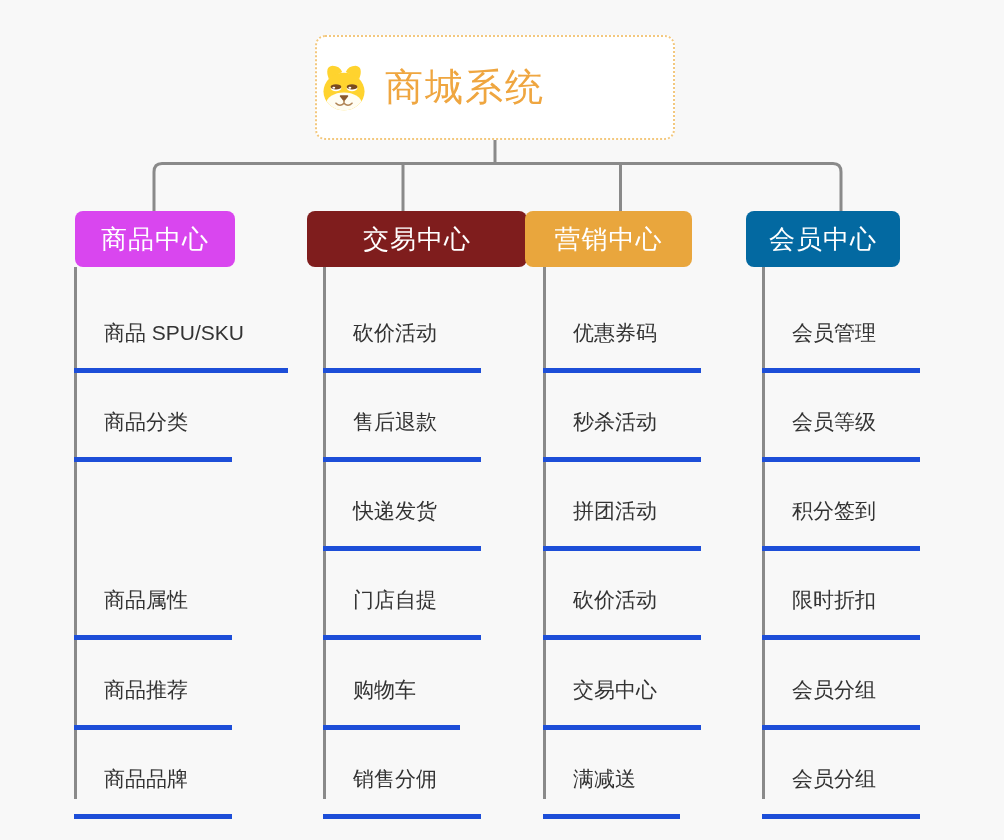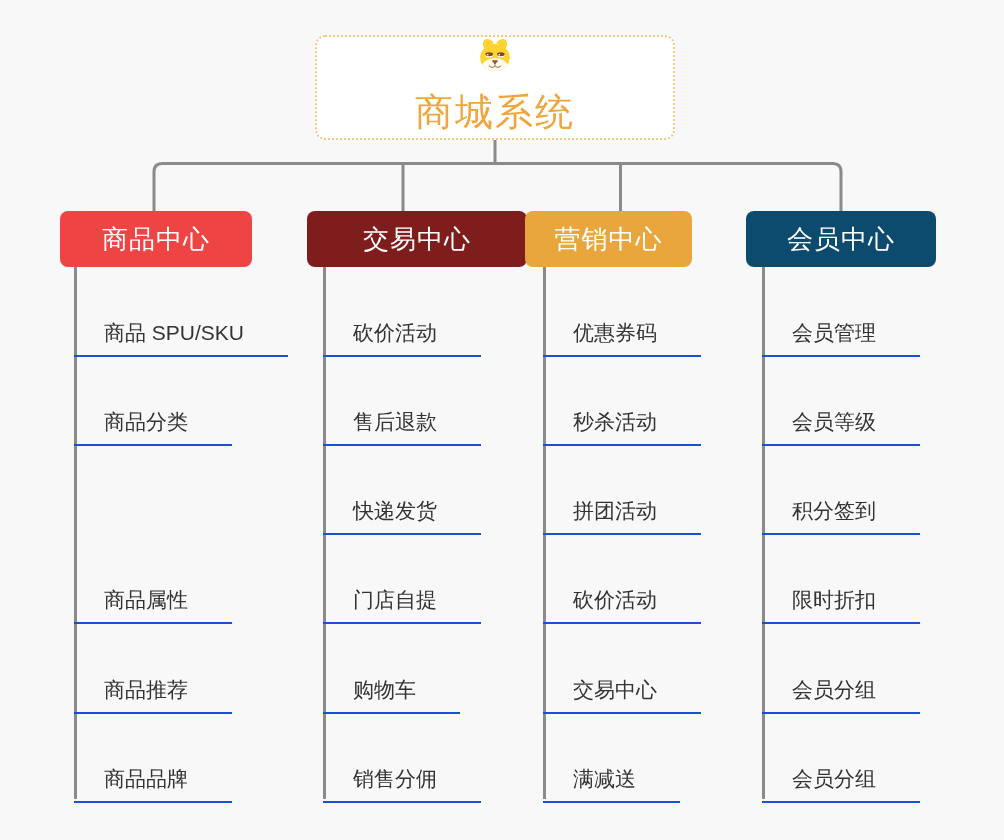--- a/index.html
+++ b/index.html
@@ -20,21 +20,20 @@
   .root{
     position:absolute;
     left:315px;top:35px;
     width:360px;height:105px;
     box-sizing:border-box;
     background:#ffffff;
     border:2px dotted #f3c87e;
     border-radius:10px;
     display:flex;align-items:center;justify-content:flex-start;
     gap:14px;
-    flex-direction:column;
   }
   .root-title{
     font-size:38px;
     color:#efa640;
     letter-spacing:2px;
     font-weight:500;
     white-space:nowrap;
   }
   .dog-icon{display:block;}
   .branch{
@@ -47,22 +46,22 @@
     letter-spacing:1px;
     white-space:nowrap;
   }
   .leaf{
     position:absolute;
     display:inline-block;
     font-size:21px;
     line-height:25px;
     color:#333333;
     white-space:nowrap;
-    padding:0 44px 10px 30px;
-    border-bottom:2px solid #1d4ed8;
+    padding:0 44px 23px 30px;
+    border-bottom:5px solid #1d4ed8;
   }
 </style>
 </head>
 <body>
 
 <div class="canvas">
 
   <svg class="connectors" width="1004" height="840">
     <g stroke="#8a8a8a" stroke-width="3" fill="none">
 
@@ -97,24 +96,24 @@
       <ellipse cx="21" cy="26.8" rx="6" ry="3" fill="#7A4A1E"></ellipse>
       <ellipse cx="39" cy="26.8" rx="6" ry="3" fill="#7A4A1E"></ellipse>
       <ellipse cx="18.6" cy="27.6" rx="1.6" ry="1.1" fill="#FFFFFF"></ellipse>
       <ellipse cx="36.6" cy="27.6" rx="1.6" ry="1.1" fill="#FFFFFF"></ellipse>
       <path d="M26,37 L34,37 L30,42 Z" fill="#8A5A2E" stroke="#8A5A2E" stroke-width="1.5" stroke-linejoin="round"></path>
       <path d="M30,42 V45 M21,45 Q25.5,49.5 30,45 Q34.5,49.5 39,45" stroke="#B08455" stroke-width="1.7" fill="none" stroke-linecap="round"></path>
     </svg>
     <span class="root-title">商城系统</span>
   </div>
 
-  <div class="branch" style="left: 60px; width: 192px; background-color: #ef4444;">商品中心</div>
+  <div class="branch" style="left: 75px; width: 160px; background-color: #d946ef;">商品中心</div>
   <div class="branch" style="left: 307px; width: 220px; background-color: #7f1d1d;">交易中心</div>
   <div class="branch" style="left: 525px; width: 167px; background-color: rgb(233, 166, 61);">营销中心</div>
-  <div class="branch" style="left: 746px; width: 190px; background-color: #0c4a6e;">会员中心</div>
+  <div class="branch" style="left: 746px; width: 154px; background-color: #0369a1;">会员中心</div>
 
   <div class="leaf" style="left:74px;top:320px">商品 SPU/SKU</div>
   <div class="leaf" style="left:74px;top:409px">商品分类</div>
   <div class="leaf" style="left:74px;top:587px">商品属性</div>
   <div class="leaf" style="left:74px;top:677px">商品推荐</div>
   <div class="leaf" style="left:74px;top:766px">商品品牌</div>
 
   <div class="leaf" style="left:323px;top:320px">砍价活动</div>
   <div class="leaf" style="left:323px;top:409px">售后退款</div>
   <div class="leaf" style="left:323px;top:498px">快递发货</div>

